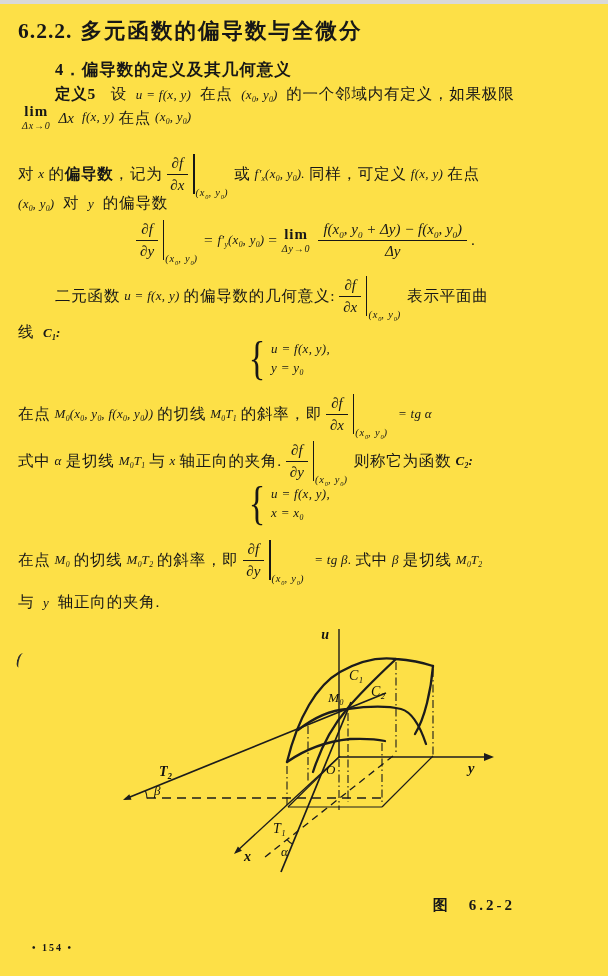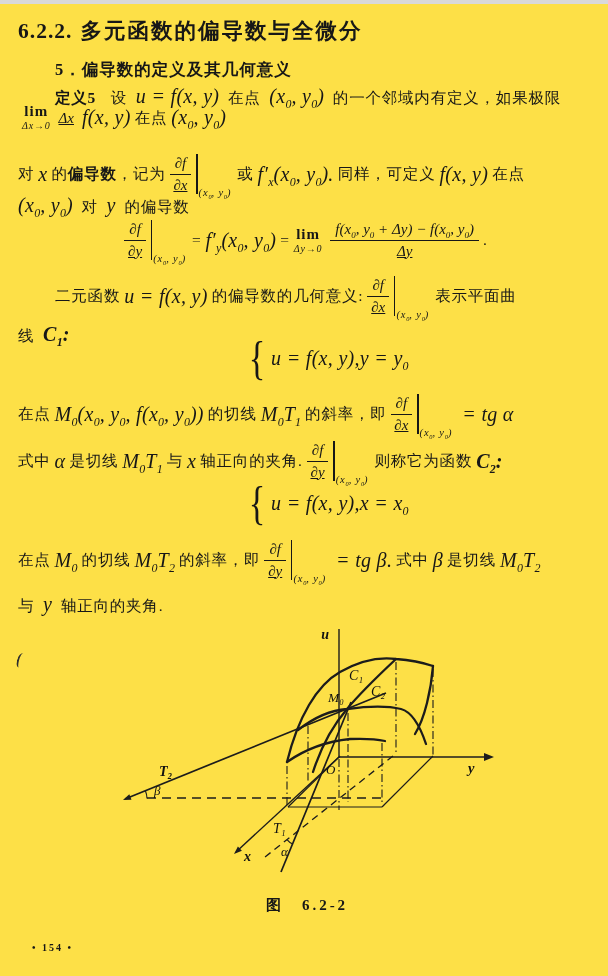--- a/index.html
+++ b/index.html
@@ -5,57 +5,57 @@
   html,body{margin:0;padding:0;background:#d9d9d9;}
   .page{
     position:relative;width:608px;height:976px;margin:4px auto;
     background:#fde047;color:#171717;overflow:hidden;
     font-family:"Liberation Serif","DejaVu Serif",serif;
   }
   .line{position:absolute;white-space:nowrap;font-size:15.5px;letter-spacing:.8px;line-height:1.25;}
   .flex{display:flex;align-items:center;}
   .center{justify-content:center;}
   .bold{font-weight:bold;}
-  .m{font-style:italic;font-size:20px;letter-spacing:.3px;margin:0 4px;}
+  .m{font-style:italic;font-size:13px;letter-spacing:.3px;margin:0 4px;}
   sub{font-size:.6em;line-height:0;vertical-align:-.4em;letter-spacing:0;}
   .frac{display:inline-block;vertical-align:middle;text-align:center;font-style:italic;
         line-height:1.1;margin:0 4px;font-size:15px;letter-spacing:0;}
   .fnum{display:block;padding:0 5px 2px;border-bottom:1.4px solid #171717;}
-  .fden{display:block;padding-top:2px;text-decoration:underline;}
+  .fden{display:block;padding-top:2px;}
   .ev{display:inline-flex;align-items:flex-end;margin:0 6px 0 1px;}
   .evbar{width:1.4px;height:40px;background:#171717;}
   .evsub{font-size:10.5px;font-style:italic;transform:translateY(5px);margin-left:1px;}
   .lim{display:inline-block;text-align:center;vertical-align:middle;line-height:1;margin:0 4px;}
   .limtop{display:block;font-size:15px;font-weight:bold;letter-spacing:1px;}
   .limsub{display:block;font-size:10px;font-style:italic;margin-top:2px;}
   .sys{position:absolute;display:flex;align-items:center;}
   .sysbrace{font-size:46px;font-weight:300;line-height:.9;transform:scaleX(.75);margin-right:3px;}
-  .syscol{display:flex;row-gap:3px;font-size:15px;}
+  .syscol{display:flex;flex-direction:column;row-gap:3px;font-size:15px;}
   .syscol .m{margin:0;}
   .h1{position:absolute;top:12px;left:18px;font-size:21.5px;font-weight:bold;letter-spacing:2px;white-space:nowrap;}
   .h1 .num{letter-spacing:1px;margin-right:8px;}
   .h2{position:absolute;top:55px;left:55px;font-size:16.5px;font-weight:bold;letter-spacing:1px;white-space:nowrap;}
-  .caption{position:absolute;top:892px;left:87px;width:440px;text-align:center;
+  .caption{position:absolute;top:892px;left:75px;width:440px;text-align:right;
            font-weight:bold;font-size:15px;letter-spacing:3px;}
   .pagenum{position:absolute;top:938px;left:32px;font-weight:bold;font-size:10px;letter-spacing:2px;}
   .figwrap{position:absolute;left:85px;top:618px;width:440px;height:262px;}
   .artifact{position:absolute;left:17px;top:649px;width:6px;height:15px;
             border-left:2.5px solid #2e2e2e;border-radius:60% 40% 50% 50%;transform:rotate(14deg);}
   svg text{font-family:"Liberation Serif","DejaVu Serif",serif;}
 </style>
 </head>
 <body>
 
 <div class="page">
 
   <div class="h1">
     <span class="num">6.2.2.</span><span>多元函数的偏导数与全微分</span>
   </div>
 
-  <div class="h2">5．偏导数的定义及其几何意义</div>
+  <div class="h2">4．偏导数的定义及其几何意义</div>
 
   <div class="line" style="top:80px;left:55px">
     <span class="bold">定义5</span>
     <span style="margin-left:10px">设</span>
     <span class="m">u = f(x, y)</span>
     <span>在点</span>
     <span class="m">(x<sub>0</sub>, y<sub>0</sub>)</span>
     <span>的一个邻域内有定义，如果极限</span>
   </div>
 

